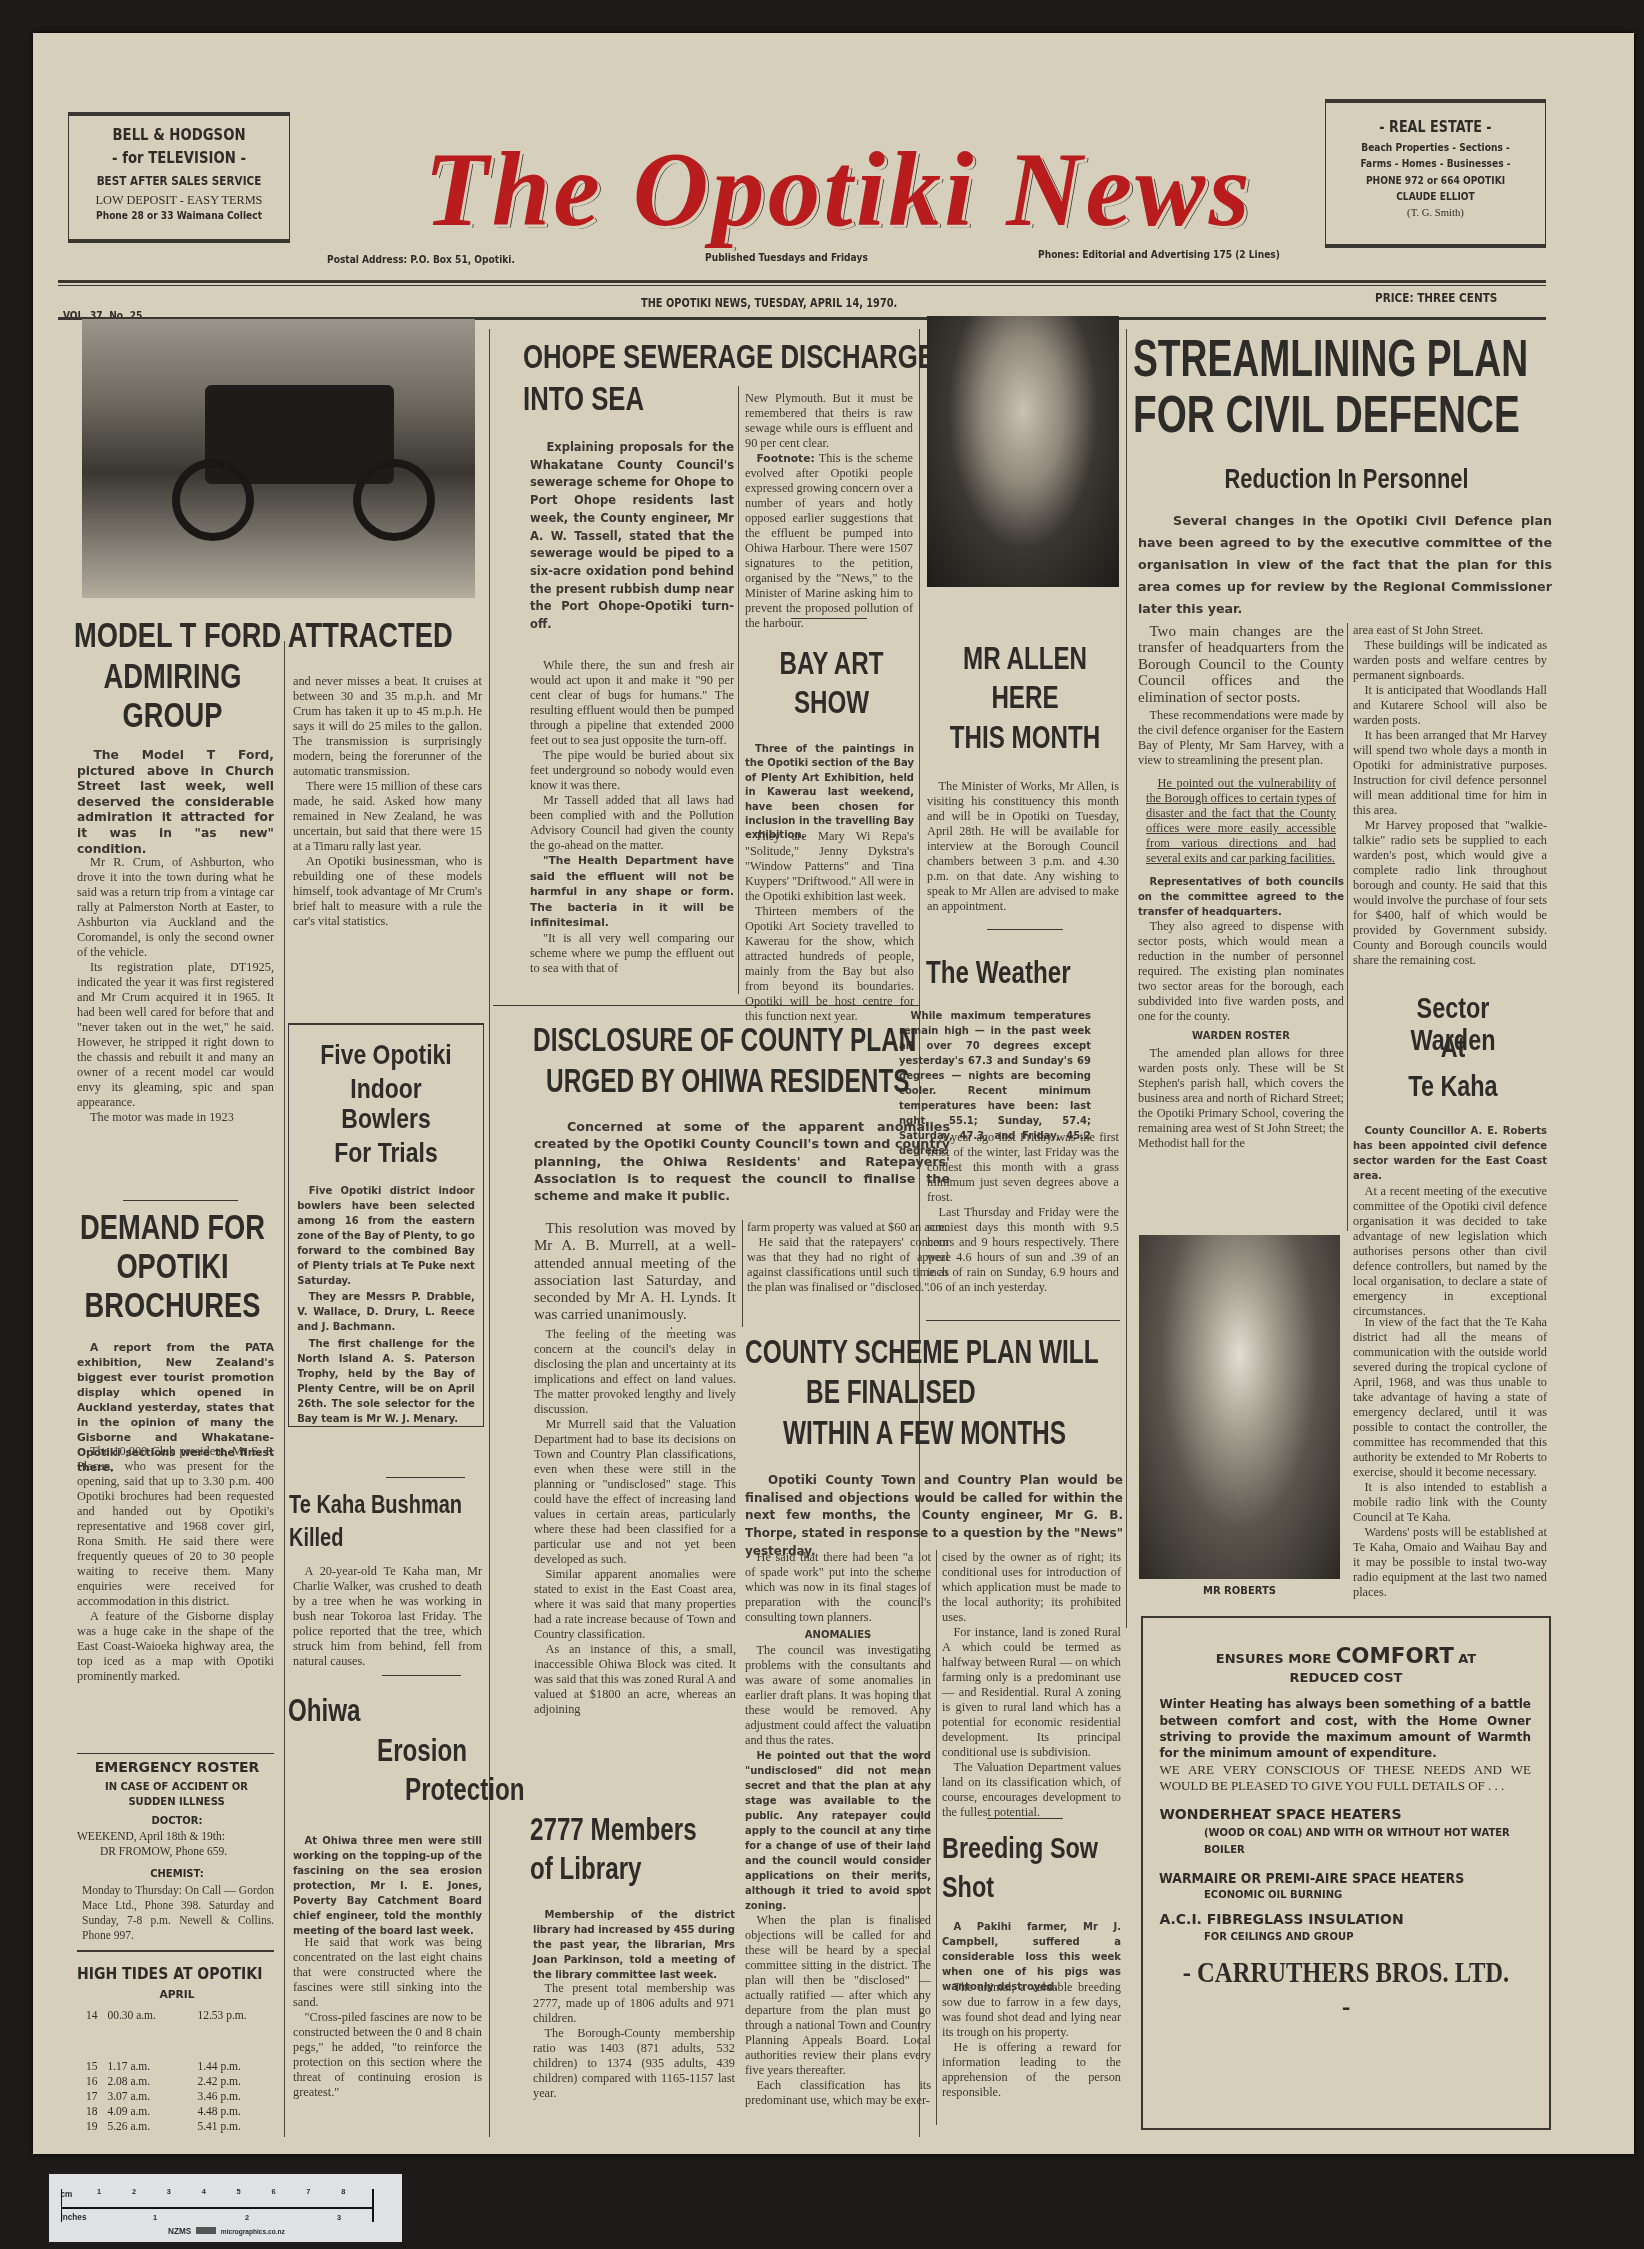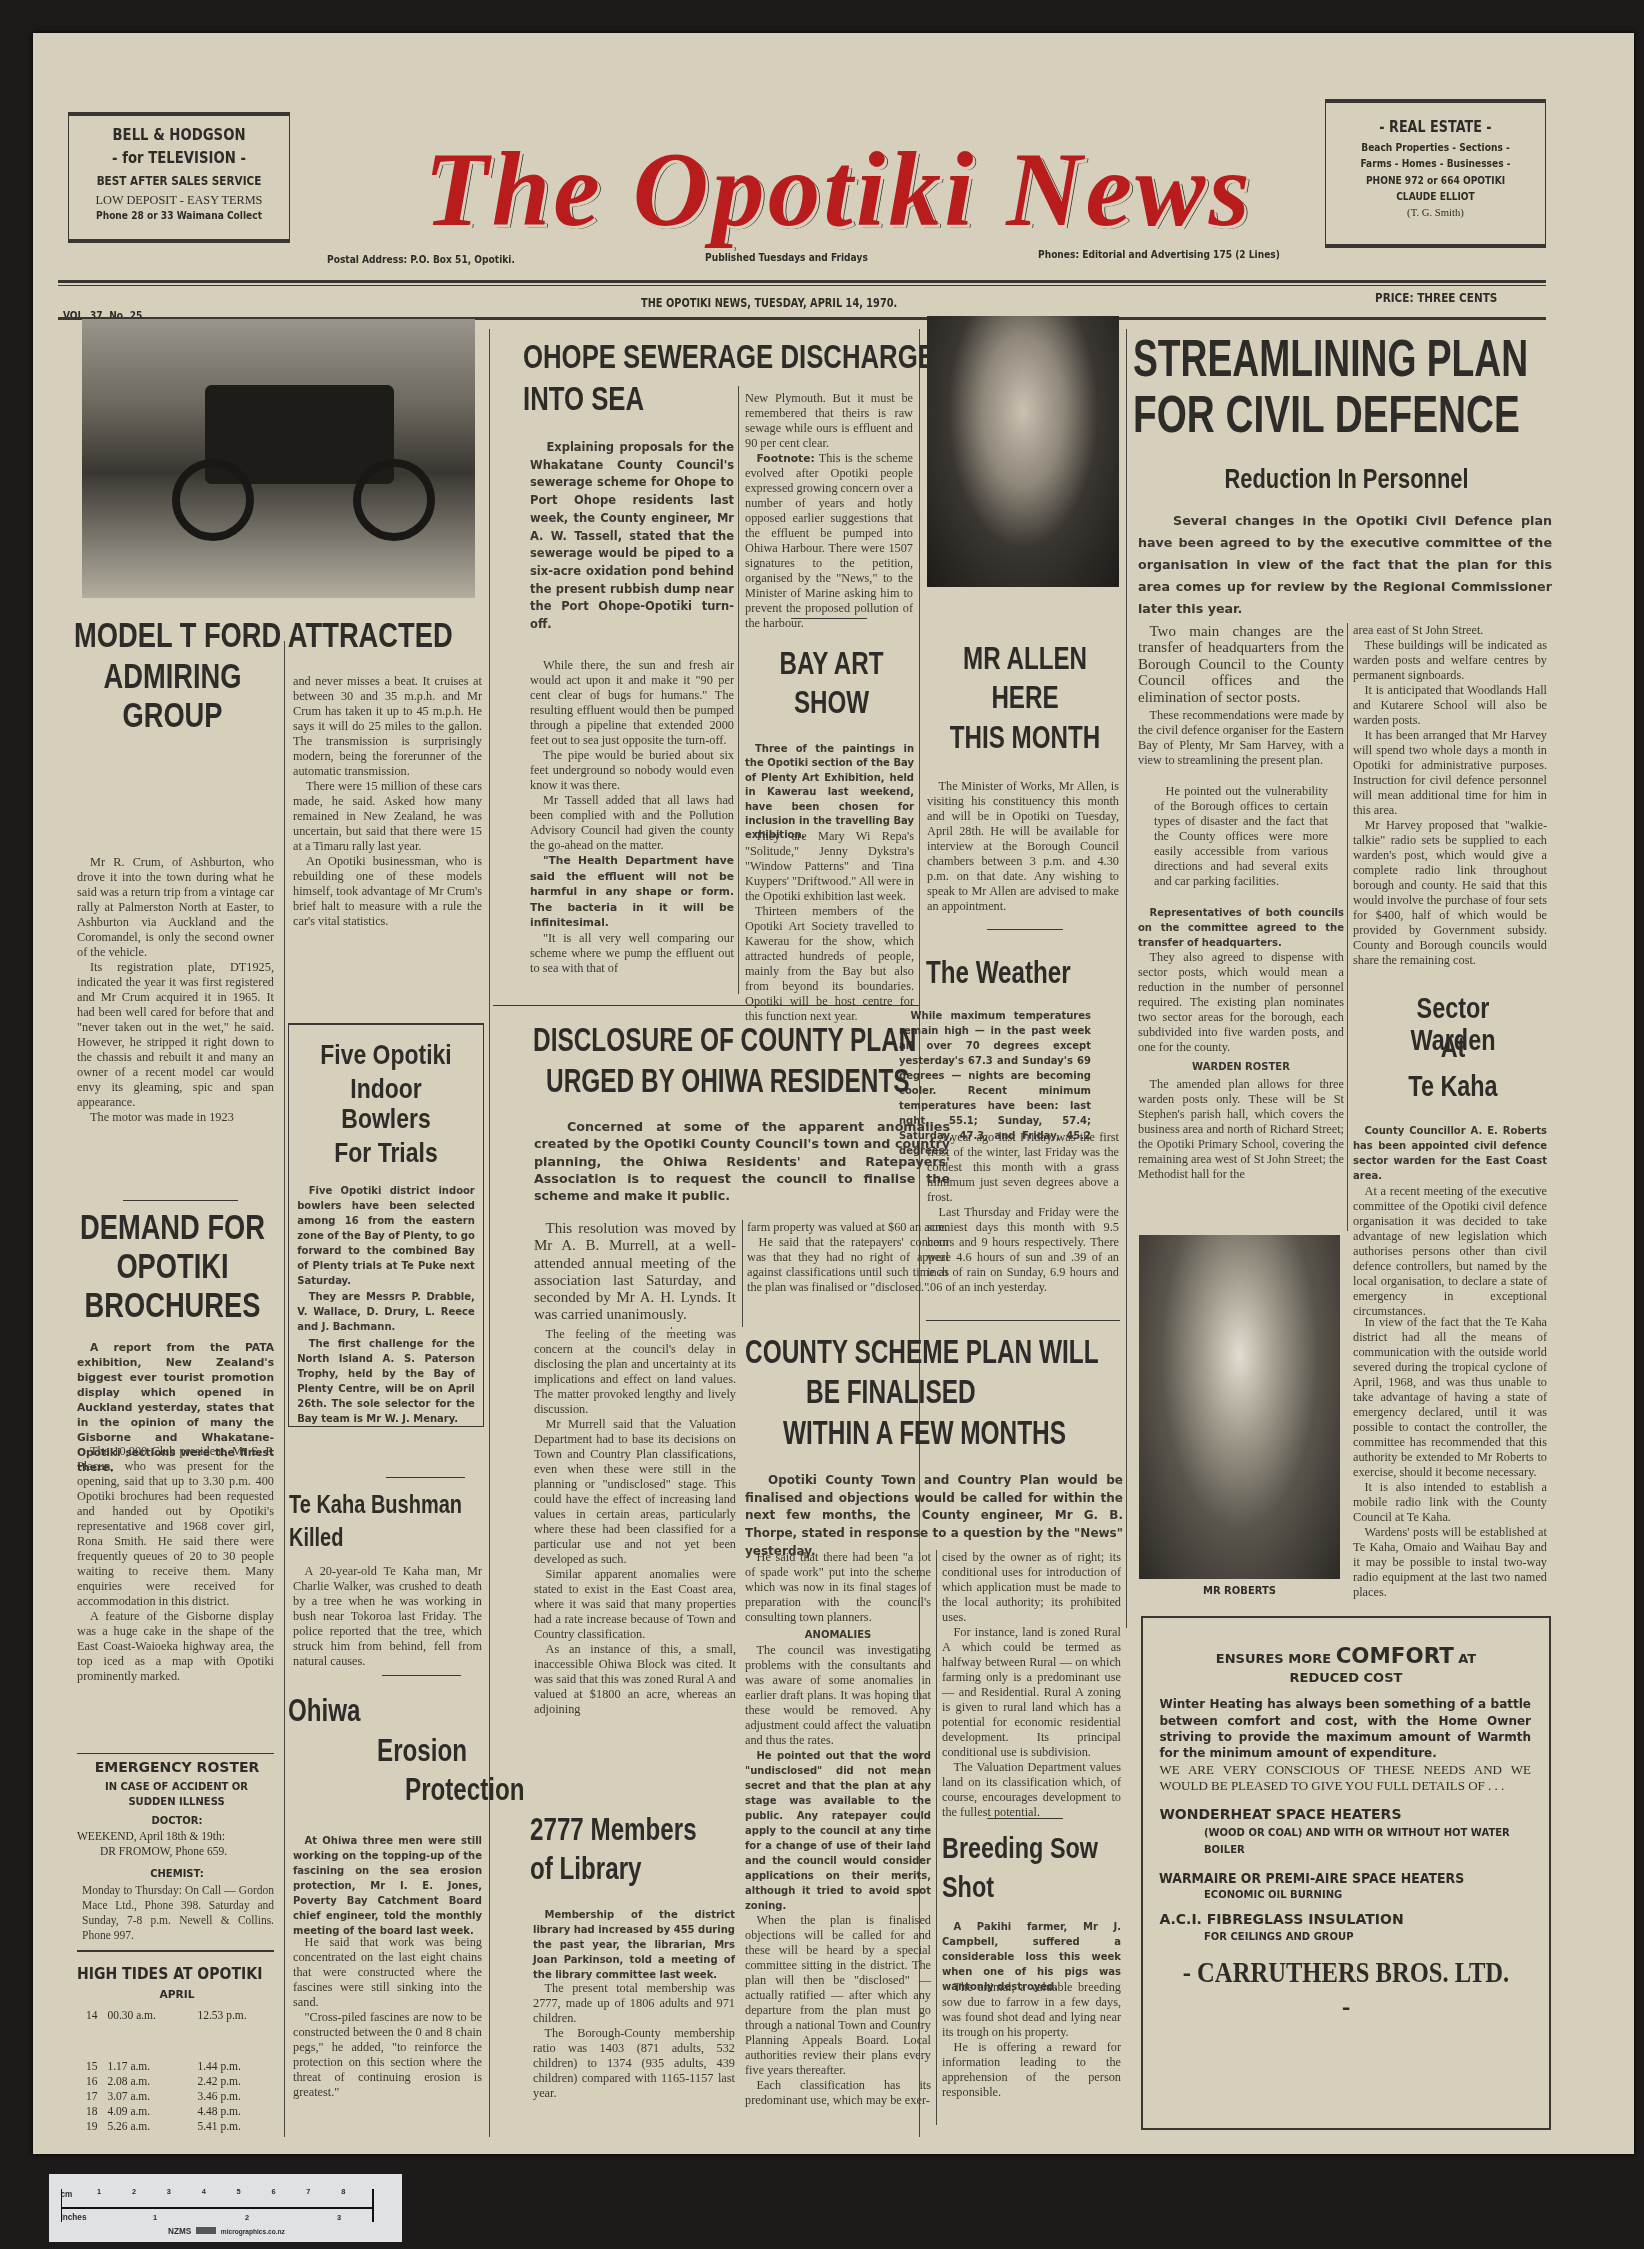--- a/index.html
+++ b/index.html
@@ -61,20 +61,21 @@
   <div class="vrule" style="left:1093px;top:296px;height:1299px;"></div>
 
   <div class="photo" style="left:49px;top:286px;width:393px;height:279px;background:linear-gradient(180deg,#9a958a 0%,#6d695f 30%,#3a3732 55%,#8d887d 85%,#b3ad9f 100%);" title="Model T Ford parked in front of supermarket">
     <div style="position:absolute;left:123px;top:66px;width:189px;height:99px;background:#1e1c19;border-radius:6.6px;"></div>
     <div style="position:absolute;left:90px;top:140px;width:66px;height:66px;border:8.2px solid #1a1816;border-radius:50%;"></div>
     <div style="position:absolute;left:271px;top:140px;width:66px;height:66px;border:8.2px solid #1a1816;border-radius:50%;"></div>
   </div>
   <div class="hl abs" style="left:41px;top:584px;width:526px;font-size:35px;text-align:left;transform-origin:left;">MODEL T FORD ATTRACTED</div>
   <div class="hl abs" style="left:16.4px;top:625px;width:247px;font-size:35px;">ADMIRING</div>
   <div class="hl abs" style="left:16.4px;top:664px;width:247px;font-size:35px;">GROUP</div>
+  <div class="lead abs" style="left:44px;top:715px;width:197px;text-indent:16.4px;">The Model T Ford, pictured above in Church Street last week, well deserved the considerable admiration it attracted for it was in "as new" condition.</div>
   <div class="body abs" style="left:44px;top:822px;width:197px;">
     <p style="margin:0;text-indent:13px;">Mr R. Crum, of Ashburton, who drove it into the town during what he said was a return trip from a vintage car rally at Palmerston North at Easter, to Ashburton via Auckland and the Coromandel, is only the second owner of the vehicle.</p>
     <p style="margin:0;text-indent:13px;">Its registration plate, DT1925, indicated the year it was first registered and Mr Crum acquired it in 1965. It had been well cared for before that and "never taken out in the wet," he said. However, he stripped it right down to the chassis and rebuilt it and many an owner of a recent model car would envy its gleaming, spic and span appearance.</p>
     <p style="margin:0;text-indent:13px;">The motor was made in 1923</p>
   </div>
   <div class="body abs" style="left:260px;top:641px;width:189px;">
     <p style="margin:0;">and never misses a beat. It cruises at between 30 and 35 m.p.h. and Mr Crum has taken it up to 45 m.p.h. He says it will do 25 miles to the gallon. The transmission is surprisingly modern, being the forerunner of the automatic transmission.</p>
     <p style="margin:0;text-indent:13px;">There were 15 million of these cars made, he said. Asked how many remained in New Zealand, he was uncertain, but said that there were 15 at a Timaru rally last year.</p>
     <p style="margin:0;text-indent:13px;">An Opotiki businessman, who is rebuilding one of these models himself, took advantage of Mr Crum's brief halt to measure with a rule the car's vital statistics.</p>
   </div>
@@ -255,21 +256,21 @@
     <p style="margin:0;text-indent:11.5px;">He is offering a reward for information leading to the apprehension of the person responsible.</p>
   </div>
 
   <div class="hl abs" style="left:1100px;top:299px;font-size:51px;text-align:left;transform-origin:left;white-space:nowrap;transform:scaleX(.73);">STREAMLINING PLAN</div>
   <div class="hl abs" style="left:1100px;top:355px;font-size:51px;text-align:left;transform-origin:left;white-space:nowrap;transform:scaleX(.76);">FOR CIVIL DEFENCE</div>
   <div class="hl abs" style="left:1100px;top:431px;width:427px;font-size:28px;">Reduction In Personnel</div>
   <div class="lead abs" style="left:1105px;top:477px;width:414px;font-size:12.7px;line-height:22px;text-indent:35px;">Several changes in the Opotiki Civil Defence plan have been agreed to by the executive committee of the organisation in view of the fact that the plan for this area comes up for review by the Regional Commissioner later this year.</div>
   <div class="body abs" style="left:1105px;top:590px;width:206px;">
     <p style="margin:0;text-indent:11.5px;font-size:15px;line-height:16.4px;">Two main changes are the transfer of headquarters from the Borough Council to the County Council offices and the elimination of sector posts.</p>
     <p style="margin:3.3px 0 0;text-indent:11.5px;">These recommendations were made by the civil defence organiser for the Eastern Bay of Plenty, Mr Sam Harvey, with a view to streamlining the present plan.</p>
-    <p style="margin:16px;text-indent:11.5px;">He pointed out the vulnerability of the Borough offices to certain types of disaster and the fact that the County offices were more easily accessible from various directions and had several exits and car parking facilities.</p>
+    <p style="margin:8px;text-indent:11.5px;text-decoration:underline;">He pointed out the vulnerability of the Borough offices to certain types of disaster and the fact that the County offices were more easily accessible from various directions and had several exits and car parking facilities.</p>
     <p class="lead" style="margin:0;text-indent:11.5px;font-size:10px;line-height:15px;">Representatives of both councils on the committee agreed to the transfer of headquarters.</p>
     <p style="margin:0;text-indent:11.5px;">They also agreed to dispense with sector posts, which would mean a reduction in the number of personnel required. The existing plan nominates two sector areas for the borough, each subdivided into five warden posts, and one for the county.</p>
     <p class="boldsans center" style="margin:3.3px 0;font-size:10px;">WARDEN ROSTER</p>
     <p style="margin:0;text-indent:11.5px;">The amended plan allows for three warden posts only. These will be St Stephen's parish hall, which covers the business area and north of Richard Street; the Opotiki Primary School, covering the remaining area west of St John Street; the Methodist hall for the</p>
   </div>
   <div class="vrule" style="left:1314px;top:590px;height:608px;"></div>
   <div class="body abs" style="left:1320px;top:590px;width:194px;">
     <p style="margin:0;">area east of St John Street.</p>
     <p style="margin:0;text-indent:11.5px;">These buildings will be indicated as warden posts and welfare centres by permanent signboards.</p>
     <p style="margin:0;text-indent:11.5px;">It is anticipated that Woodlands Hall and Kutarere School will also be warden posts.</p>

